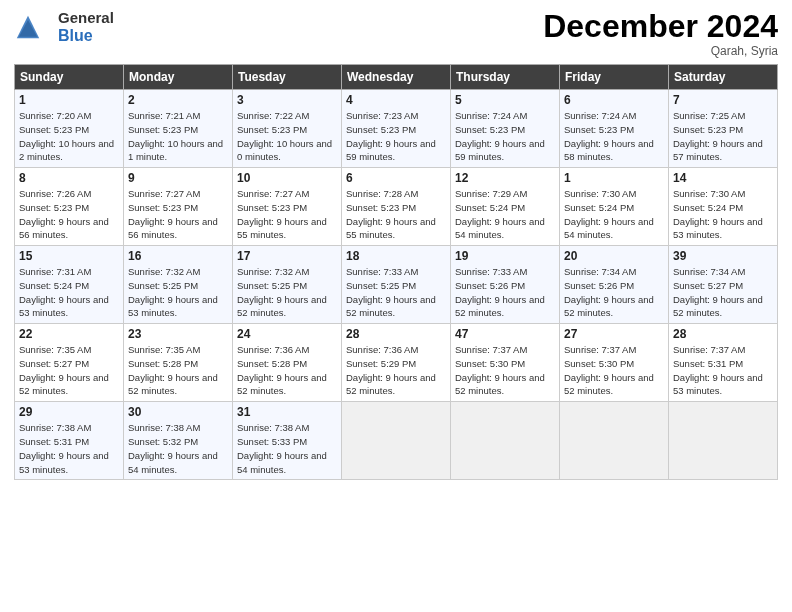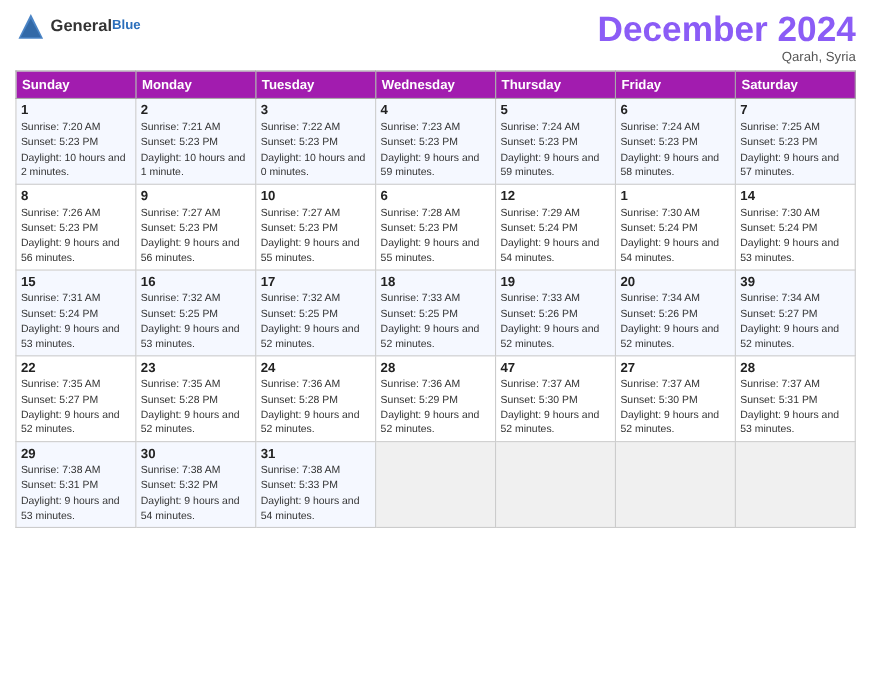--- a/index.html
+++ b/index.html
@@ -22,58 +22,59 @@
       align-items: flex-start;
       margin-bottom: 6px;
     }
     .logo {
       display: flex;
       align-items: center;
       gap: 4px;
     }
     .logo-text {
       display: flex;
-      flex-direction: row;
+      flex-direction: column;
       line-height: 1.1;
+      margin-left: 12px;
     }
     .logo-general {
       font-size: 15px;
       font-weight: bold;
       color: #333;
     }
     .logo-blue {
-      font-size: 12px;
+      font-size: 16px;
       font-weight: bold;
       color: #2a6ebb;
     }
     .logo-icon {
       width: 28px;
       height: 28px;
     }
     .title-block {
       text-align: right;
     }
     .month-title {
       font-size: 32px;
       font-weight: bold;
-      color: #8b5cf6;
+      color: #000000;
       line-height: 1;
     }
     .subtitle {
       font-size: 12px;
       color: #555;
       margin-top: 2px;
     }
     .calendar-table {
       width: 100%;
       border-collapse: collapse;
       table-layout: fixed;
     }
     .calendar-table thead tr th {
-      background-color: #a21caf;
+      background-color: #404040;
       color: #fff;
       font-size: 12px;
       font-weight: bold;
       text-align: left;
       padding: 5px 5px;
       border: 1px solid #aaa;
     }
     .calendar-table tbody tr td {
       border: 1px solid #ccc;
       vertical-align: top;

